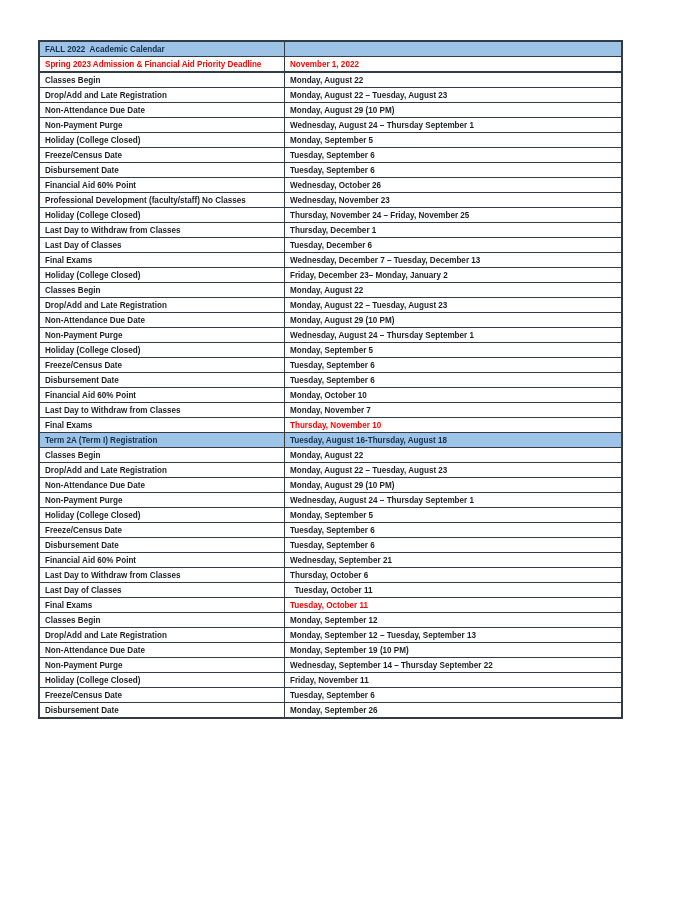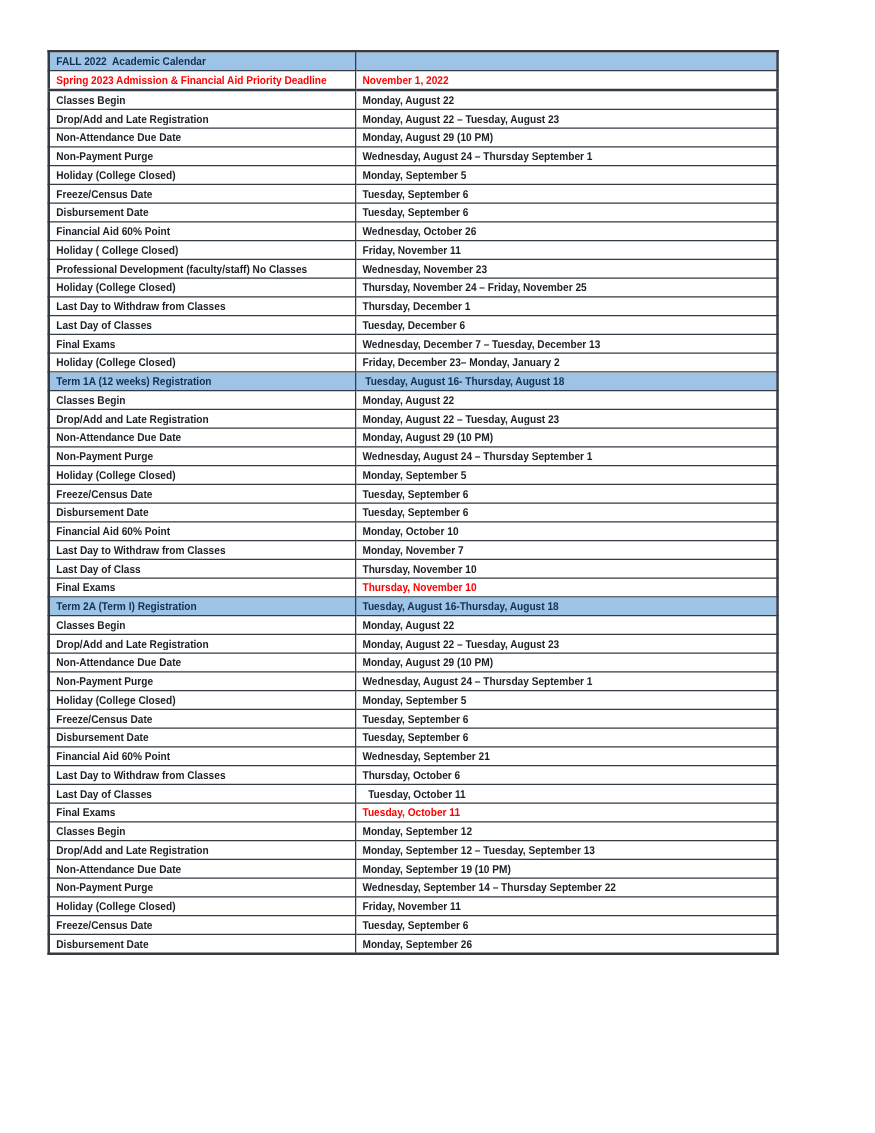--- a/index.html
+++ b/index.html
@@ -95,24 +95,20 @@
         </tr>
         <tr class="normal">
           <td><span class="t">Disbursement Date</span></td>
           <td><span class="t">Tuesday, September 6</span></td>
         </tr>
         <tr class="normal">
           <td><span class="t">Financial Aid 60% Point</span></td>
           <td><span class="t">Wednesday, October 26</span></td>
         </tr>
         <tr class="normal">
-          <td><span class="t">Holiday ( College Closed)</span></td>
-          <td><span class="t">Friday, November 11</span></td>
-        </tr>
-        <tr class="normal">
           <td><span class="t">Professional Development (faculty/staff) No Classes</span></td>
           <td><span class="t">Wednesday, November 23</span></td>
         </tr>
         <tr class="normal">
           <td><span class="t">Holiday (College Closed)</span></td>
           <td><span class="t">Thursday, November 24 – Friday, November 25</span></td>
         </tr>
         <tr class="normal">
           <td><span class="t">Last Day to Withdraw from Classes</span></td>
           <td><span class="t">Thursday, December 1</span></td>
@@ -122,24 +118,20 @@
           <td><span class="t">Tuesday, December 6</span></td>
         </tr>
         <tr class="normal">
           <td><span class="t">Final Exams</span></td>
           <td><span class="t">Wednesday, December 7 – Tuesday, December 13</span></td>
         </tr>
         <tr class="normal">
           <td><span class="t">Holiday (College Closed)</span></td>
           <td><span class="t">Friday, December 23– Monday, January 2</span></td>
         </tr>
-        <tr class="section">
-          <td><span class="t">Term 1A (12 weeks) Registration</span></td>
-          <td><span class="t"> Tuesday, August 16- Thursday, August 18</span></td>
-        </tr>
         <tr class="normal">
           <td><span class="t">Classes Begin</span></td>
           <td><span class="t">Monday, August 22</span></td>
         </tr>
         <tr class="normal">
           <td><span class="t">Drop/Add and Late Registration</span></td>
           <td><span class="t">Monday, August 22 – Tuesday, August 23</span></td>
         </tr>
         <tr class="normal">
           <td><span class="t">Non-Attendance Due Date</span></td>
@@ -161,24 +153,20 @@
           <td><span class="t">Disbursement Date</span></td>
           <td><span class="t">Tuesday, September 6</span></td>
         </tr>
         <tr class="normal">
           <td><span class="t">Financial Aid 60% Point</span></td>
           <td><span class="t">Monday, October 10</span></td>
         </tr>
         <tr class="normal">
           <td><span class="t">Last Day to Withdraw from Classes</span></td>
           <td><span class="t">Monday, November 7</span></td>
-        </tr>
-        <tr class="normal">
-          <td><span class="t">Last Day of Class</span></td>
-          <td><span class="t">Thursday, November 10</span></td>
         </tr>
         <tr class="normal">
           <td><span class="t">Final Exams</span></td>
           <td class="red"><span class="t">Thursday, November 10</span></td>
         </tr>
         <tr class="section">
           <td><span class="t">Term 2A (Term I) Registration</span></td>
           <td><span class="t">Tuesday, August 16-Thursday, August 18</span></td>
         </tr>
         <tr class="normal">

